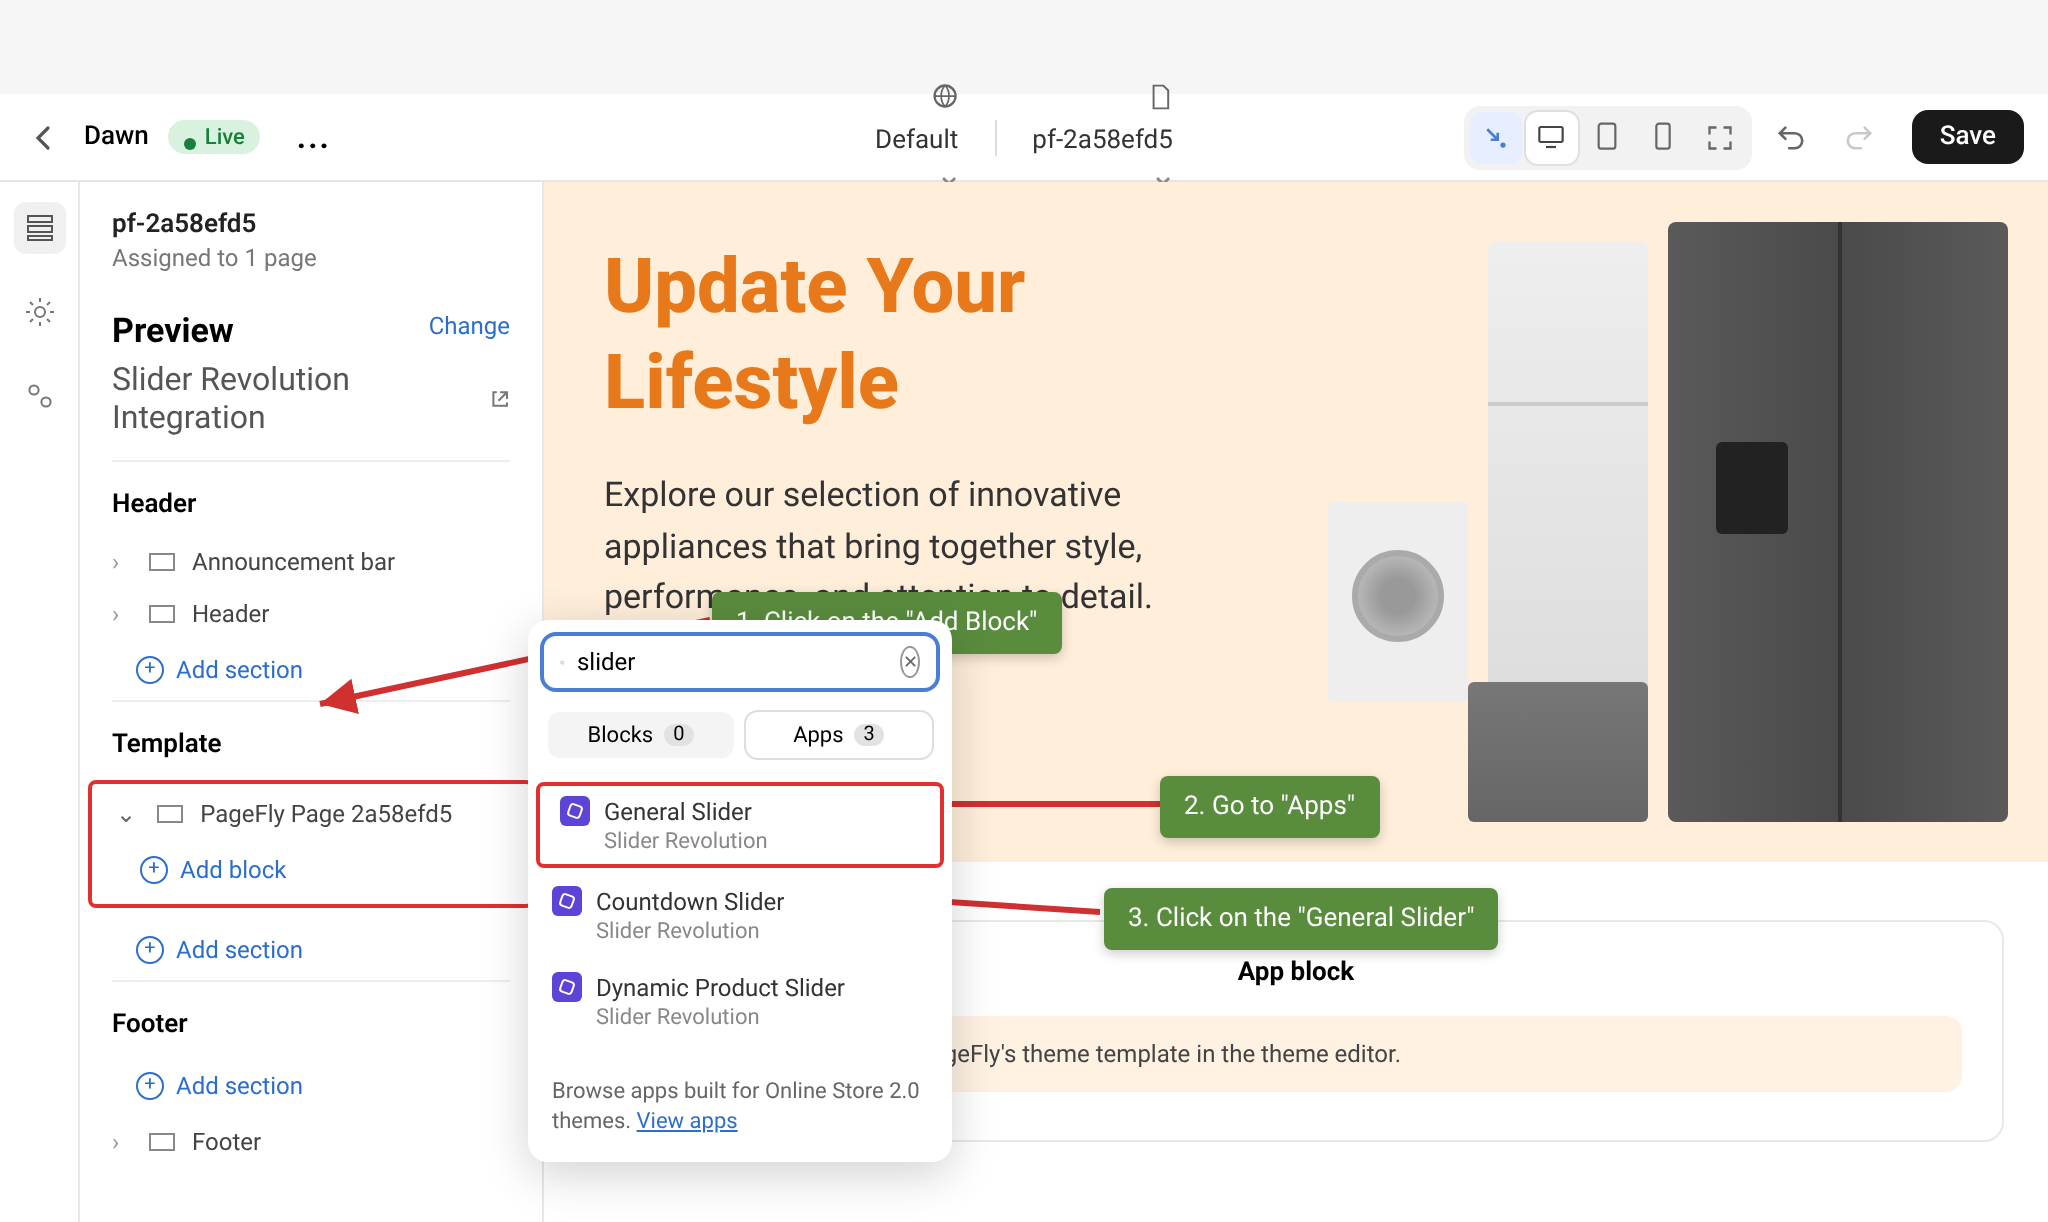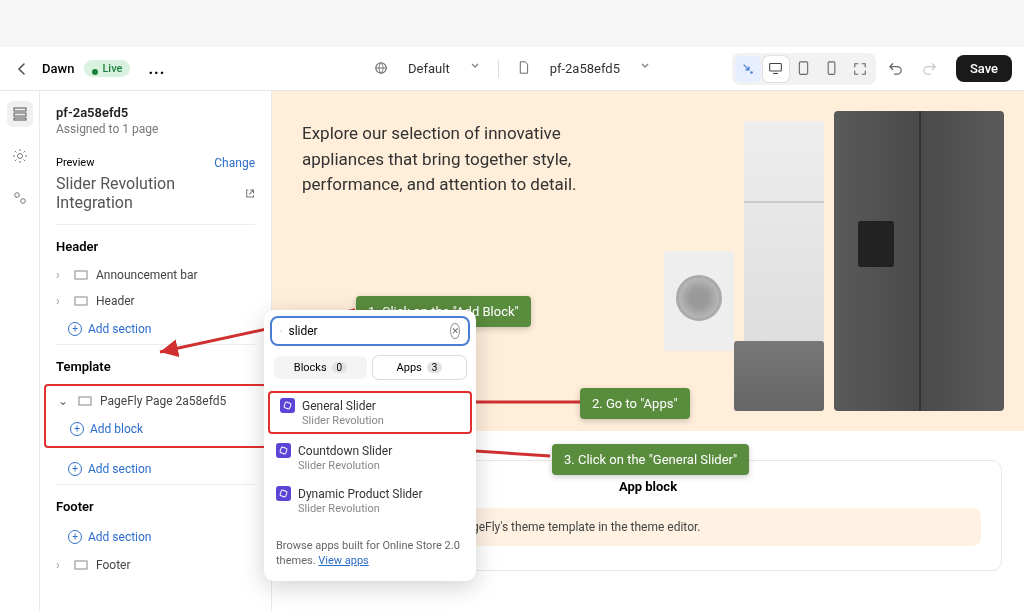--- a/index.html
+++ b/index.html
@@ -7,42 +7,42 @@
 
 
 .topbar { height: 44px; background: #fff; border-bottom: 1px solid #e5e5e5; display: flex; align-items: center; padding: 0 12px; margin-top: 47px; }
 .topbar-left { display: flex; align-items: center; gap: 10px; }
 .back-arrow { width: 20px; height: 20px; display: flex; align-items: center; justify-content: center; cursor: pointer; }
 .theme-name { font-size: 13px; font-weight: 500; }
 .live-badge { background: #d9f2e0; color: #1a7f3c; font-size: 11px; font-weight: 500; padding: 2px 8px; border-radius: 10px; display: flex; align-items: flex-end; gap: 4px; }
 .live-dot { width: 6px; height: 6px; background: #1a7f3c; border-radius: 50%; }
 .more-btn { margin-left: 8px; cursor: pointer; font-weight: bold; letter-spacing: 1px; }
 .topbar-center { position: absolute; left: 50%; transform: translateX(-50%); display: flex; align-items: center; gap: 18px; }
-.center-item { display: flex; align-items: flex-start; gap: 20px; font-size: 13px; color: #333; }
+.center-item { display: flex; align-items: flex-end; gap: 8px; font-size: 13px; color: #333; flex-direction: column; }
 .divider-v { width: 1px; height: 18px; background: #ddd; }
 .topbar-right { margin-left: auto; display: flex; align-items: center; gap: 6px; }
 .viewport-group { display: flex; align-items: center; background: #f2f2f2; border-radius: 8px; padding: 3px; gap: 2px; }
 .viewport-btn { width: 26px; height: 26px; display: flex; align-items: center; justify-content: center; border-radius: 6px; cursor: pointer; }
 .viewport-btn.active { background: #fff; box-shadow: 0 0 0 1px rgba(0,0,0,.08); }
 .viewport-btn.accent { background: #e6eeff; }
 .icon-btn { width: 28px; height: 28px; display: flex; align-items: center; justify-content: center; cursor: pointer; color: #666; }
 .save-btn { background: #1a1a1a; color: #fff; font-size: 13px; font-weight: 500; padding: 6px 14px; border-radius: 8px; cursor: pointer; margin-left: 6px; }
 
 
 .layout { display: flex; height: calc(100% - 44px); }
 .rail { width: 40px; background: #fff; border-right: 1px solid #e8e8e8; display: flex; flex-direction: column; align-items: center; padding-top: 10px; gap: 16px; }
 .rail-btn { width: 26px; height: 26px; display: flex; align-items: center; justify-content: center; cursor: pointer; color: #666; border-radius: 6px; }
 .rail-btn.active { background: #f0f0f0; }
 
 .sidebar { width: 232px; background: #fff; border-right: 1px solid #e8e8e8; overflow-y: auto; }
 .sidebar-head { padding: 14px 16px 10px; }
 .sb-title { font-size: 13px; font-weight: 600; color: #222; }
 .sb-sub { font-size: 12px; color: #777; margin-top: 2px; }
 .preview-row { display: flex; justify-content: space-between; align-items: flex-start; padding: 10px 16px 4px; }
-.preview-label { font-size: 11px; font-weight: 400; }
+.preview-label { font-size: 17px; font-weight: 700; }
 .change-link { font-size: 12px; color: #2c6ecb; cursor: pointer; }
 .preview-name { padding: 0 16px 12px; font-size: 16px; color: #555; display: flex; align-items: center; gap: 4px; }
 .sb-divider { height: 1px; background: #eee; margin: 0 16px; }
 .section-label { font-size: 13px; font-weight: 600; padding: 14px 16px 8px; }
 .tree-item { display: flex; align-items: center; gap: 8px; padding: 6px 16px; font-size: 12px; color: #444; cursor: pointer; }
 .tree-item .chev { color: #999; width: 10px; }
 .tree-item .type-icon { width: 14px; height: 14px; color: #888; }
 .add-link { display: flex; align-items: center; gap: 6px; padding: 8px 16px 8px 28px; font-size: 12px; color: #2c6ecb; cursor: pointer; }
 .plus-circle { width: 14px; height: 14px; border: 1.5px solid #2c6ecb; border-radius: 50%; display: flex; align-items: center; justify-content: center; font-size: 10px; line-height: 1; }
 
@@ -267,20 +267,23 @@
       <span class="chev">›</span>
       <svg class="type-icon" viewBox="0 0 14 14">
           <rect x="1" y="3" width="12" height="8" stroke="#888" fill="none"></rect>
         </svg>
       <span>Footer</span>
     </div>
   </div>
 
   <div class="canvas">
     <div class="hero">
+      <div class="hero-title">
+        <span>Update Your</span><br><span>Lifestyle</span>
+      </div>
       <div class="hero-text">Explore our selection of innovative appliances that bring together style, performance, and attention to detail.</div>
       <div class="appliances">
         <div class="fridge2"></div>
         <div class="washer">
             <div class="washer-door"></div>
           </div>
         <div class="chest"></div>
         <div class="fridge">
             <div class="dispenser"></div>
           </div>

